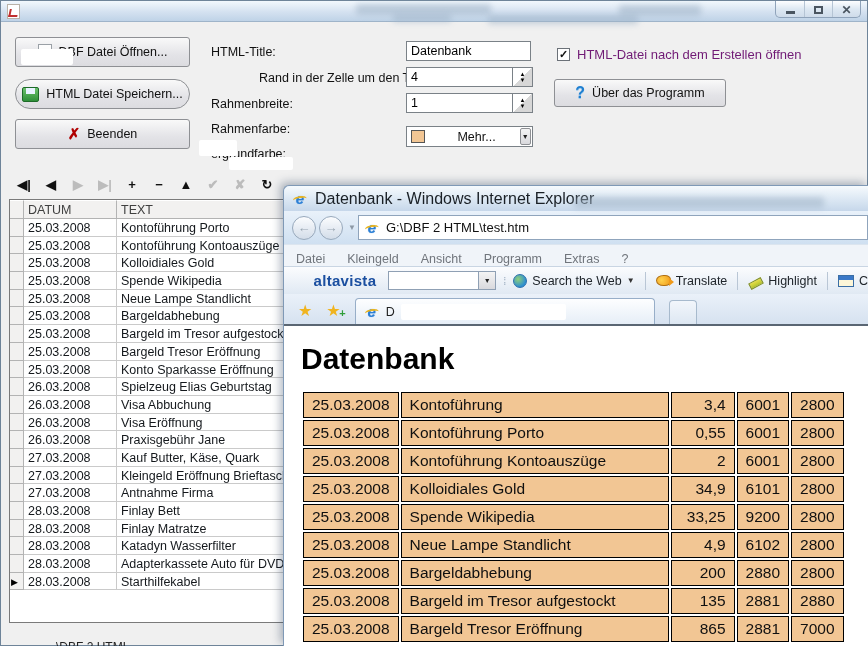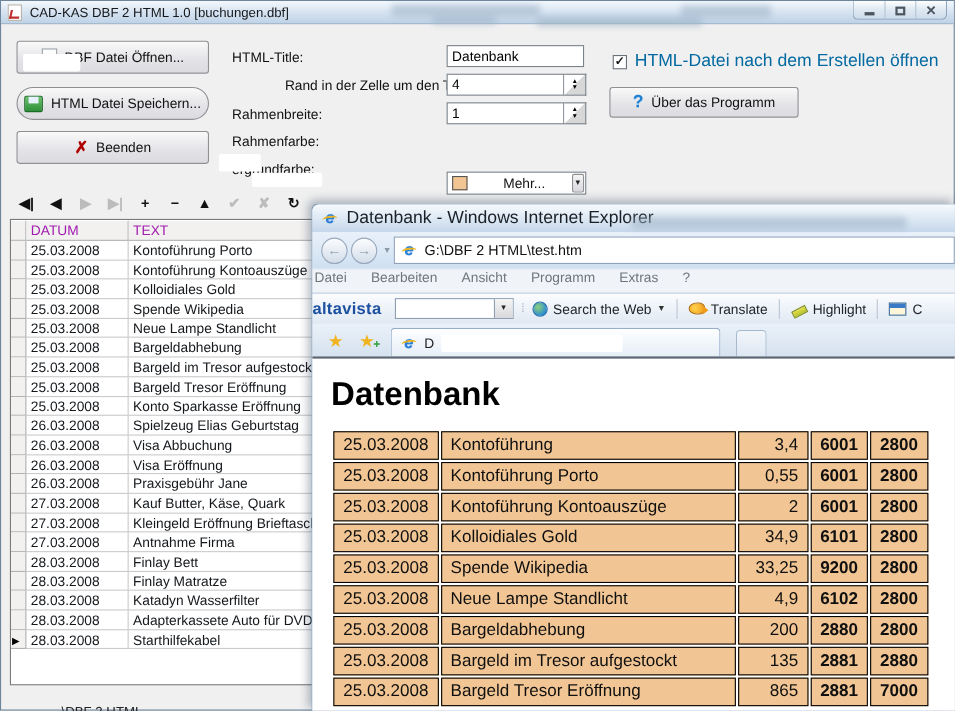--- a/index.html
+++ b/index.html
@@ -52,33 +52,33 @@
     background:#fff; display:flex; align-items:center; }
   .swatch { width:22px; height:13px; border:1px solid #555; margin:0 8px 0 4px; }
   .combo-label { font-size:12.5px; color:#111; flex:1; }
   .combo-arrow { width:17px; height:17px; margin-right:1px; border:1px solid #8e9094; border-radius:2px;
     background:linear-gradient(#f4f4f4,#d9d9dd); display:flex; align-items:center; justify-content:center;
     font-size:7px; color:#222; }
 
   .checkbox-row { position:absolute; left:556px; top:46px; display:flex; align-items:center; gap:7px; }
   .checkbox { width:13px; height:13px; background:#fff; border:1px solid #6b7178; font-size:11px;
     line-height:11px; text-align:center; color:#111; font-weight:bold; }
-  .checkbox-label { font-size:16px; color:#0369a1; }
+  .checkbox-label { font-size:13px; color:#701a75; }
 
   
   .db-navigator { position:absolute; left:16px; top:176px; display:flex; gap:13px; align-items:center; }
   .nav-btn { font-size:13px; color:#111; width:14px; text-align:center; font-weight:bold; }
   .nav-btn.disabled { color:#bcbcbc; }
 
   
   .dbgrid { position:absolute; left:8px; top:198px; width:854px; height:424px; background:#fff;
     border:1px solid #7a7a7a; overflow:hidden; }
   .grid-header { display:flex; height:19px; }
   .grid-header .hcell { background:#f2f1f0; border-right:1px solid #b3b3b3; border-bottom:1px solid #b3b3b3;
-    border-top:1px solid #fff; font-size:12.5px; color:#a21caf; padding:2px 4px; }
+    border-top:1px solid #fff; font-size:12.5px; color:#404040; padding:2px 4px; }
   .hc-ind { width:14px; } .hc-date { width:93px; } .hc-text { flex:1; }
   .grid-row { display:flex; height:17.7px; }
   .grid-row .cell { font-size:12.5px; color:#14181c; line-height:16px; padding:1px 4px;
     border-right:1px solid #cacaca; border-bottom:1px solid #cacaca; overflow:hidden; white-space:nowrap; }
   .grid-row .ind { width:14px; background:#f2f1f0; border-right:1px solid #b3b3b3;
     border-bottom:1px solid #b3b3b3; padding:1px 1px; font-size:9px; color:#000; }
   .grid-row .date { width:93px; } .grid-row .text { flex:1; }
 
   .status-partial { position:absolute; left:55px; top:639px; font-size:12px; color:#222; }
 
@@ -100,25 +100,25 @@
     border-top:2px solid #e8b420; border-radius:50%; transform:rotate(-8deg); }
   .ie-navbar { height:33px; background:linear-gradient(#e9f1fa,#cfe0f1); display:flex;
     align-items:center; padding-left:8px; position:relative; }
   .round-btn { width:24px; height:24px; border-radius:50%; border:1px solid #98a9bc;
     background:linear-gradient(#fbfcfe,#d3dde9); display:flex; align-items:center; justify-content:center;
     color:#9aa6b2; font-size:13px; font-weight:bold; margin-right:3px; }
   .nav-drop { color:#8d99a6; font-size:8px; margin:0 6px 0 2px; }
   .address-bar { position:absolute; left:74px; top:4px; right:0; height:25px; background:#fff;
     border:1px solid #8fa4bc; display:flex; align-items:center; gap:6px; padding-left:5px; }
   .address-text { font-size:13px; color:#111; }
-  .ie-menubar { height:22px; background:#f0f4f9; display:flex; align-items:flex-start; gap:22px;
-    padding-left:2px; border-top:1px solid #dce5ef; }
+  .ie-menubar { height:22px; background:#f0f4f9; display:flex; align-items:flex-end; gap:22px;
+    padding-left:12px; border-top:1px solid #dce5ef; }
   .menu-item { font-size:12.5px; color:#70757c; }
   .av-bar { height:28px; background:linear-gradient(#fbfcfe,#e0e9f3); border-top:1px solid #c9d5e3;
-    display:flex; align-items:center; padding-left:0; overflow:hidden; }
+    display:flex; align-items:center; padding-left:17px; overflow:hidden;justify-content:flex-end; }
   .av-logo { font-size:15px; font-weight:bold; color:#1b4fa0; letter-spacing:.3px; margin-right:12px; }
   .av-input { width:108px; height:19px; background:#fff; border:1px solid #8fa0b4; display:flex; }
   .av-input .fld { flex:1; }
   .av-input .drop { width:17px; background:linear-gradient(#f4f4f4,#d9d9dd); border-left:1px solid #8fa0b4;
     font-size:7px; display:flex; align-items:center; justify-content:center; color:#222; }
   .av-split { color:#9fb0c2; font-size:11px; margin:0 7px; }
   .av-item { display:flex; align-items:center; gap:5px; font-size:12.5px; color:#20262c; white-space:nowrap; }
   .av-sep { width:1px; height:18px; background:#b9c6d5; margin:0 10px; }
   .ic-globe { width:14px; height:14px; border-radius:50%;
     background:radial-gradient(circle at 35% 35%, #8fd07a, #2e8fd0 70%); border:1px solid #2a6fae; }
@@ -145,30 +145,29 @@
     border-radius:4px 4px 0 0; background:linear-gradient(#f2f6fb,#dde7f2); }
   .ie-content { flex:1; background:#fff; border-top:2px solid #5a6673; overflow:hidden; position:relative; }
   .page-heading { margin:16px 0 0 17px; font-size:30px; font-weight:bold; color:#000;
     font-family:"Liberation Sans", sans-serif; }
   .page-table { margin:14px 0 0 17px; border-collapse:separate; border-spacing:2px; }
   .page-table td { background:#f2c694; border:1px solid #000; font-size:15.5px; color:#101010;
     padding:3px 8px; white-space:nowrap; }
   .page-table td.c0 { width:92px; }
   .page-table td.c1 { width:268px; }
   .page-table td.c2 { width:64px; text-align:right; }
-  .page-table td.c3, .page-table td.c4 { width:42px; text-align:right;font-weight:bold; }
+  .page-table td.c3, .page-table td.c4 { width:42px; text-align:right; }
 </style>
 </head>
 <body>
 
 <div class="main-window">
 
   <div class="main-titlebar">
     <span class="app-icon"></span>
-    <span class="main-title">CAD-KAS DBF 2 HTML 1.0 [buchungen.dbf]</span>
   </div>
   <div class="win-controls">
     <span class="win-btn">
         <span class="glyph-min"></span>
       </span>
     <span class="win-btn">
         <span class="glyph-max"></span>
       </span>
     <span class="win-btn glyph-close">✕</span>
   </div>
@@ -203,21 +202,21 @@
     <input class="spin-input" value="1" style="">
     <span class="spin-btn">
         <span>▲</span>
         <span>▼</span>
       </span>
   </div>
 
   <span class="form-label" style="top:121px;">Rahmenfarbe:</span>
 
   <span class="form-label" style="top:146px;">ergrundfarbe:</span>
-  <div class="combo" style="top:155px;gap:24px;">
+  <div class="combo" style="top:125px;gap:24px;">
     <span class="swatch" style="background:#f2c694;"></span>
     <span class="combo-label">Mehr...</span>
     <span class="combo-arrow">▼</span>
   </div>
 
   <div class="checkbox-row">
     <span class="checkbox">✓</span>
     <span class="checkbox-label">HTML-Datei nach dem Erstellen öffnen</span>
   </div>
   <div class="app-btn" style="left:553px;top:78px;width:172px;height:28px;">
@@ -376,21 +375,21 @@
     <span class="round-btn">→</span>
     <span class="nav-drop">▼</span>
     <div class="address-bar">
       <span class="e-icon">e</span>
       <span class="address-text">G:\DBF 2 HTML\test.htm</span>
     </div>
   </div>
 
   <div class="ie-menubar">
       <span class="menu-item">Datei</span>
-      <span class="menu-item">Bearbeiten</span>
+      <span class="menu-item">Kleingeld</span>
       <span class="menu-item">Ansicht</span>
       <span class="menu-item">Programm</span>
       <span class="menu-item">Extras</span>
       <span class="menu-item">?</span>
     </div>
 
   <div class="av-bar">
     <span class="av-logo">altavista</span>
     <span class="av-input">
       <span class="fld"></span>

